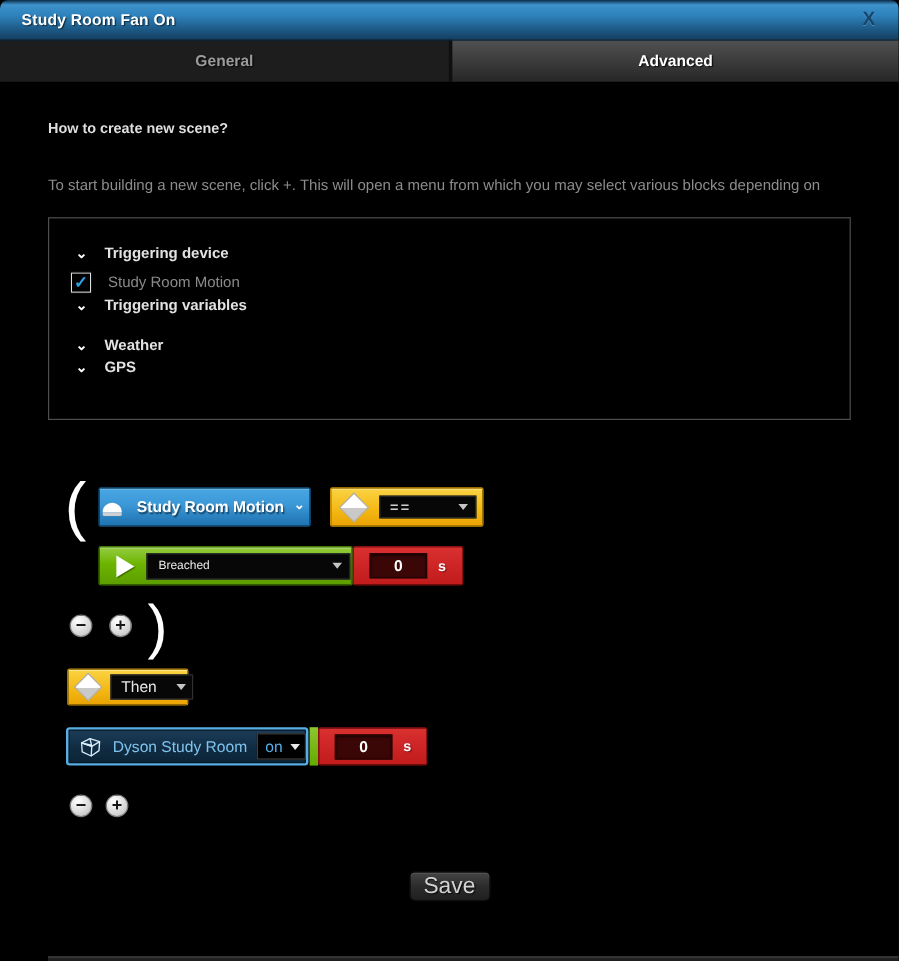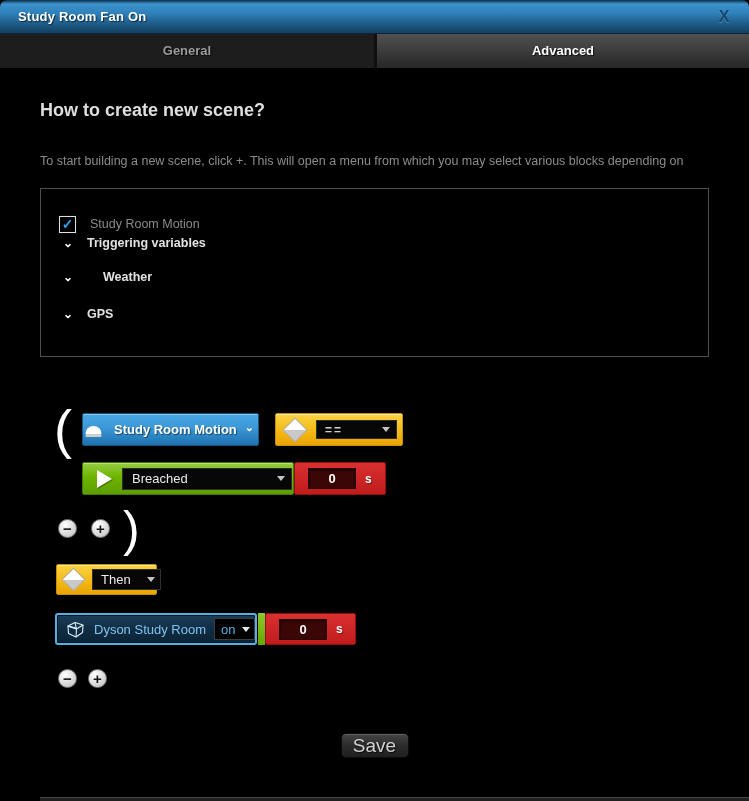--- a/index.html
+++ b/index.html
@@ -19,38 +19,38 @@
   
   .tabs{display:flex;height:35px;background:#141414;}
   .tab{display:flex;align-items:center;justify-content:center;font-size:13px;font-weight:bold;cursor:pointer;}
   .tab-general{width:374px;background:#1d1d1d;color:#9b9b9b;border-right:3px solid #101010;
     text-shadow:1px 1px 1px rgba(0,0,0,.8);}
   .tab-advanced{flex:1;background:linear-gradient(#525252 0%,#3a3a3a 55%,#2a2a2a 92%,#282828 100%);
     color:#fff;text-shadow:1px 1px 1px rgba(0,0,0,.8);}
 
   
   .content{padding:0 40px;}
-  .heading{margin:32px 0 0 0;color:#dfdfdf;font-size:18px;font-weight:bold;
+  .heading{margin:32px 0 0 0;color:#dfdfdf;font-size:12px;font-weight:bold;
     text-shadow:1px 1px 1px rgba(0,0,0,.7);}
   .para{margin:30px 0 0 0;color:#8c8c8c;font-size:12.5px;line-height:21px;}
   .para span{display:block;}
   .para.note{margin-top:12px;}
 
   
   .trigger-box{margin-top:16px;height:147px;border:1px solid #4e4e4e;padding:20px 0 0 22px;}
   .trig-row{display:flex;align-items:center;height:18px;}
   .chev{width:14px;color:#fff;font-size:12px;font-weight:bold;line-height:10px;margin-right:10px;}
   .chev::before{content:"⌄";}
   .trig-label{color:#e2e2e2;font-size:12.5px;font-weight:bold;text-shadow:1px 1px 1px rgba(0,0,0,.7);}
   .check-row{display:flex;align-items:center;margin:5px 0 0 -4px;height:20px;}
   .checkbox{width:15px;height:15px;background:#000;border:1px solid #e0e0e0;outline:1px solid #0a0a0a;
     display:flex;align-items:center;justify-content:center;cursor:pointer;}
   .checkbox .mark{color:#2e9fe8;font-size:14px;font-weight:bold;line-height:14px;}
   .check-label{color:#8a8a8a;font-size:12.5px;margin-left:14px;}
-  .mt20{} .mt16{margin-top:16px;gap:16px;} .mt18{margin-top:19px;}
+  .mt20{} .mt16{margin-top:16px;} .mt18{}
 
   
   .canvas{position:relative;margin:24px 0 0 1px;width:671px;height:329px;background:#000;}
   .paren{position:absolute;color:#fff;font-weight:400;}
   .paren-open{left:13px;top:17px;font-size:54px;}
   .paren-close{left:82px;top:119px;font-size:50px;}
 
   .blk{position:absolute;display:flex;align-items:center;border-radius:2px;box-sizing:border-box;}
   .blk-device{left:41px;top:32px;width:177px;height:33px;
     background:linear-gradient(#49a7e4 0%,#3b97d6 45%,#1e72b0 100%);
@@ -73,21 +73,21 @@
   .arrow-dn{width:0;height:0;border-left:4px solid transparent;border-right:4px solid transparent;
     border-top:5px solid #c4c4c4;margin-left:auto;margin-right:6px;}
   .op-select{width:79px;margin-left:12px;}
   .op-select .val{padding-left:8px;letter-spacing:2px;font-weight:bold;color:#cfcfcf;}
 
   .blk-state{left:41px;top:81px;width:212px;height:33px;
     background:linear-gradient(#95cd43 0%,#6db400 45%,#5c9e00 100%);
     border:1px solid #3f7a00;box-shadow:inset 0 1px 0 rgba(255,255,255,.35);}
   .play-icon{width:0;height:0;border-left:15px solid #fff;border-top:9px solid transparent;
     border-bottom:9px solid transparent;margin-left:14px;filter:drop-shadow(1px 1px 0 rgba(0,0,0,.35));flex:none;}
-  .state-select{width:168px;height:20px;margin-left:10px;font-size:13px;}
+  .state-select{width:168px;height:20px;margin-left:10px;font-size:10px;}
   .state-select .val{padding-left:9px;color:#eaeaea;}
 
   .redblk{background:linear-gradient(#d93030 0%,#c11b1b 100%);border:1px solid #8e0f0f;}
   .blk-delay1{left:253px;top:81px;width:92px;height:33px;}
   .blk-delay2{left:224px;top:232px;width:91px;height:32px;}
   .delay-val{width:46px;height:19px;background:#3a0606;border:1px solid #240303;
     box-shadow:inset 0 1px 2px rgba(0,0,0,.7);color:#fff;font-size:13px;font-weight:bold;
     display:flex;align-items:center;justify-content:center;margin-left:13px;flex:none;}
   .delay-unit{color:#fff;font-size:12px;font-weight:bold;margin-left:9px;text-shadow:1px 1px 1px rgba(0,0,0,.4);}
 
@@ -145,20 +145,24 @@
 
     <h2 class="heading">How to create new scene?</h2>
 
     <p class="para">
       <span>To start building a new scene, click +. This will open a menu from which you may select various blocks depending on</span>
     </p>
 
 
     <div class="trigger-box">
 
+      <div class="trig-row">
+        <span class="chev"></span>
+        <span class="trig-label">Triggering device</span>
+      </div>
 
       <div class="check-row">
         <span class="checkbox">
           <span class="mark">✓</span>
         </span>
         <span class="check-label">Study Room Motion</span>
       </div>
 
       <div class="trig-row mt20">
         <span class="chev"></span>

